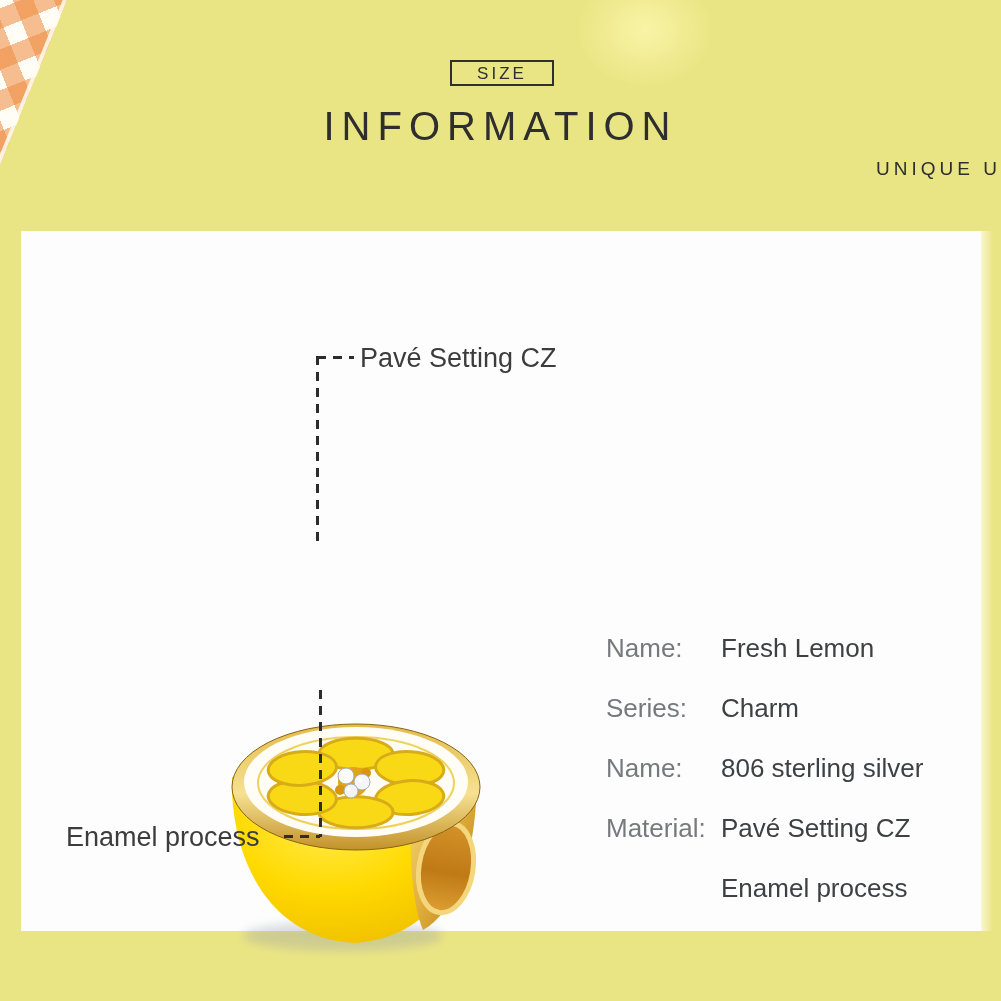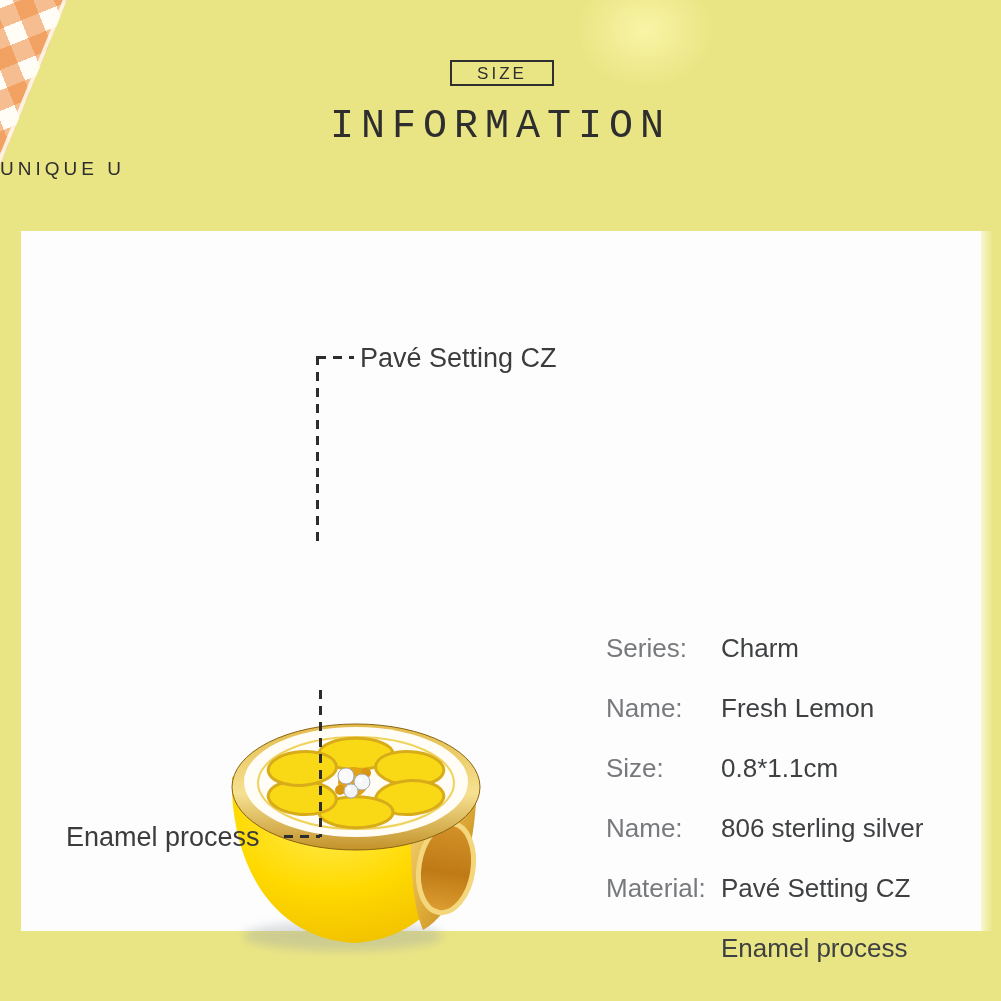--- a/index.html
+++ b/index.html
@@ -37,24 +37,24 @@
     transform-origin:0 0;transform:rotate(112.1deg);
   }
   
   .size-badge{
     position:absolute;left:450px;top:60px;width:100px;height:22px;
     border:2px solid #2f2f2f;color:#2f2f2f;
     font-size:17px;letter-spacing:3px;text-align:center;line-height:23px;
   }
   .title{
     position:absolute;left:0;top:104px;width:1001px;text-align:center;
-    font-size:40px;letter-spacing:7px;color:#2e2e2e;font-weight:400;font-family:Liberation Mono, monospace;
+    font-size:40px;letter-spacing:7px;color:#2e2e2e;font-weight:400;
   }
   .subtitle{
-    position:absolute;left:0;top:158px;width:1001px;text-align:left;
+    position:absolute;left:0;top:158px;width:1001px;text-align:right;
     font-size:19px;letter-spacing:4px;color:#2e2e2e;
   }
   
   .card{
     position:absolute;left:21px;top:231px;width:960px;height:700px;
     background:#fdfdfd;
   }
   .card::after{
     content:"";position:absolute;right:-12px;top:0;width:12px;height:100%;
     background:linear-gradient(to right, #f9f7d2, rgba(234,229,132,0));
@@ -150,30 +150,26 @@
         <circle cx="-2" cy="10" r="7" fill="#f2f3f5" stroke="#a8abad" stroke-width="1"></circle>
         <circle cx="-9" cy="-7" r="2.2" fill="#ffffff"></circle>
         <circle cx="7" cy="-1" r="2.2" fill="#ffffff"></circle>
         <circle cx="-4" cy="8" r="2" fill="#ffffff"></circle>
       </g>
     </g>
   </svg>
 
   <div class="details">
     <div class="detail-row">
-      <span class="detail-label">Series:</span>
-      <span class="detail-value">Charm</span>
-    </div>
-    <div class="detail-row">
       <span class="detail-label">Name:</span>
       <span class="detail-value">Fresh Lemon</span>
     </div>
     <div class="detail-row">
-      <span class="detail-label">Size:</span>
-      <span class="detail-value">0.8*1.1cm</span>
+      <span class="detail-label">Series:</span>
+      <span class="detail-value">Charm</span>
     </div>
     <div class="detail-row">
       <span class="detail-label">Name:</span>
       <span class="detail-value">806 sterling silver</span>
     </div>
     <div class="detail-row">
       <span class="detail-label">Material:</span>
       <span class="detail-value">Pavé Setting CZ</span>
     </div>
     <div class="detail-row">

